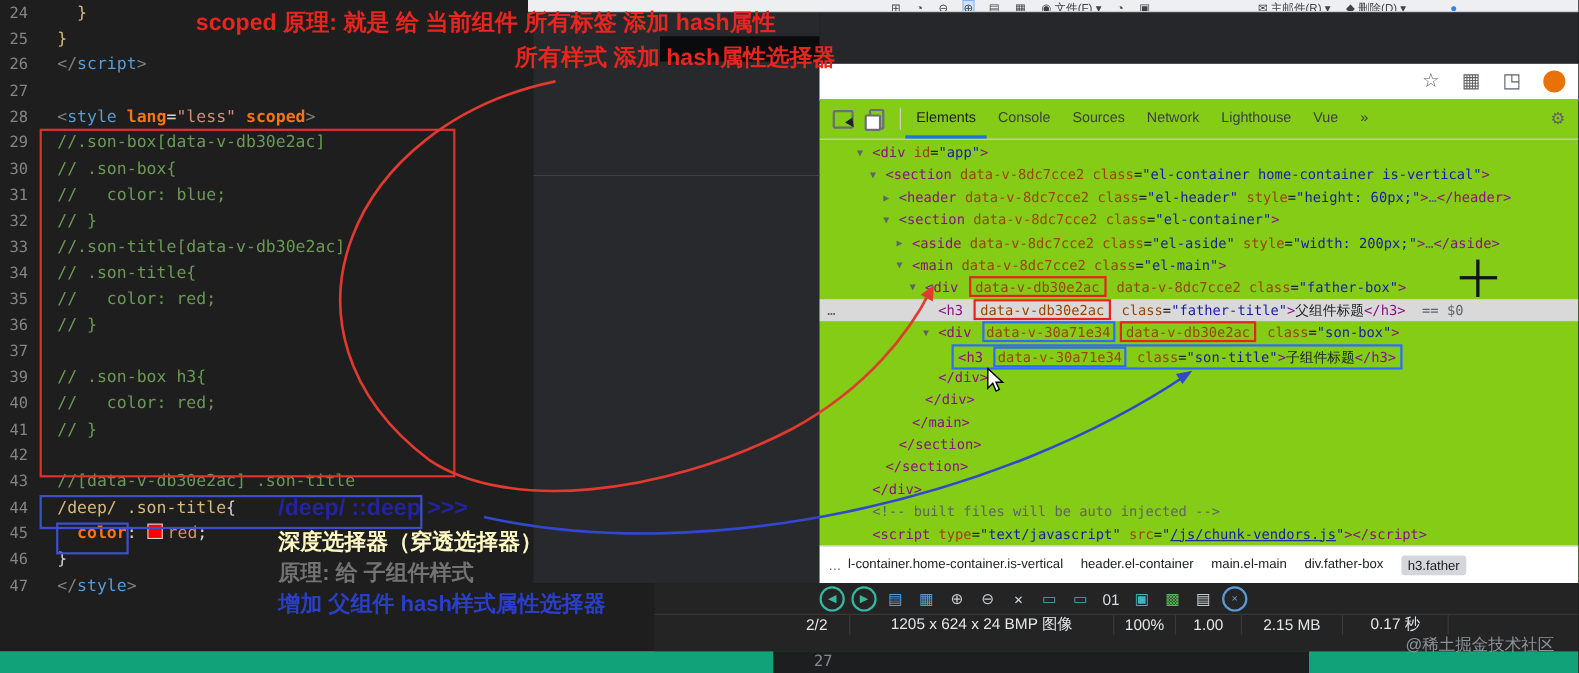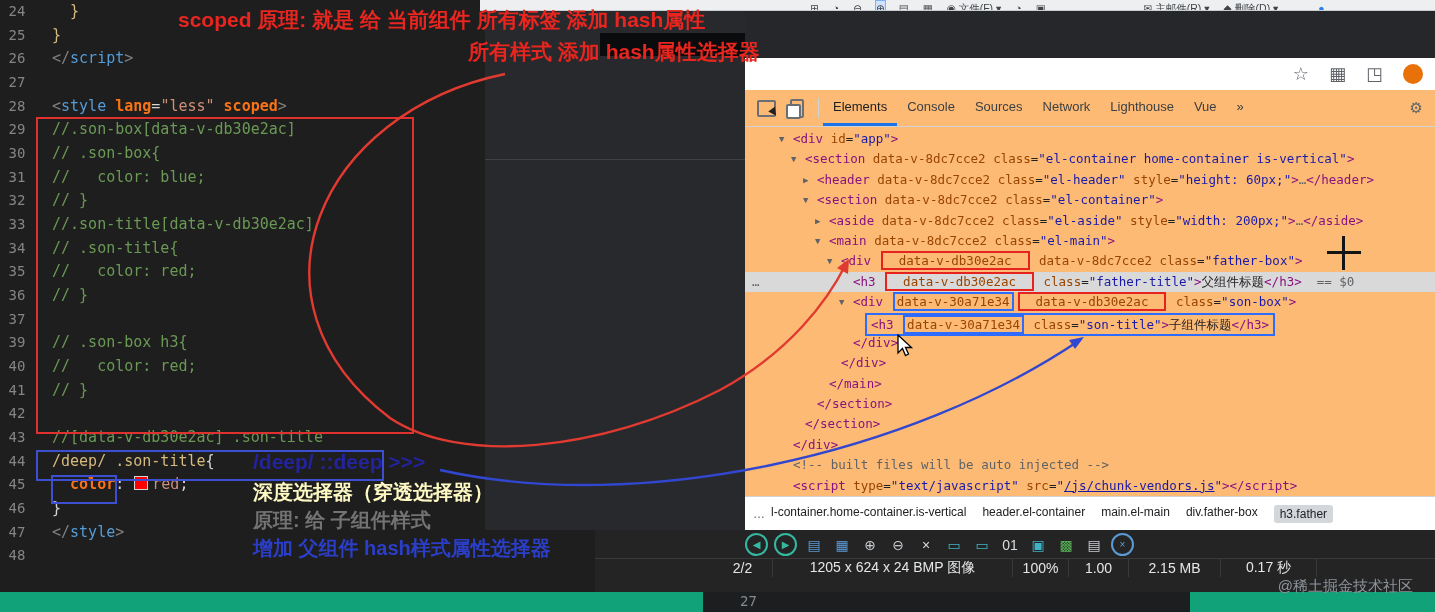--- a/index.html
+++ b/index.html
@@ -33,41 +33,41 @@
   #mid-black{position:absolute;left:600px;top:33px;width:145px;height:23px;background:#0a0b0c;z-index:3;}
   #mid-line{position:absolute;left:485px;top:159px;width:260px;height:1px;background:#3e4043;z-index:3;}
 
   
   #browser-top{position:absolute;left:745px;top:10px;width:690px;height:48px;background:#26272a;z-index:2;}
   #browser-addr{position:absolute;left:745px;top:58px;width:690px;height:32px;background:#ffffff;border-bottom:1px solid #dadce0;z-index:2;}
   #browser-actions{position:absolute;right:12px;top:5px;display:flex;gap:20px;align-items:center;font-size:18px;color:#5f6368;}
   .bact.avatar{width:20px;height:20px;border-radius:50%;background:#e8710a;display:inline-block;overflow:hidden;color:transparent;}
 
   
-  #devtools{position:absolute;left:745px;top:90px;width:690px;height:440px;background:#fdba74;z-index:2;overflow:hidden;}
+  #devtools{position:absolute;left:745px;top:90px;width:690px;height:440px;background:#84cc16;z-index:2;overflow:hidden;}
   #dt-tabs{height:36px;border-bottom:1px solid #d0d3d6;display:flex;align-items:center;}
   #insp{width:15px;height:13px;border:2px solid #6b6f73;border-radius:2px;position:relative;margin:0 10px 0 12px;}
   #insp::after{content:"";position:absolute;right:-5px;bottom:-5px;border:4px solid transparent;border-top:8px solid #202124;transform:rotate(-35deg);}
   #devi{width:10px;height:15px;border:2px solid #6b6f73;border-radius:2px;position:relative;margin:0 10px 0 4px;}
   #devi::before{content:"";position:absolute;left:-6px;top:3px;width:11px;height:11px;border:2px solid #6b6f73;background:#fff;border-radius:2px;}
   .vsep{width:1px;height:20px;background:#d0d3d6;margin:0 4px;}
   #tabs-host{display:flex;height:100%;align-items:stretch;}
   .tab{padding:0 10px;font-size:13px;color:#3c4043;display:flex;align-items:center;border-bottom:3px solid transparent;}
   .tab.active{border-bottom:3px solid #1a73e8;color:#202124;}
   #gear{margin-left:auto;margin-right:12px;font-size:15px;color:#5f6368;}
 
   #dom-tree{position:absolute;left:0;right:0;top:39px;font-family:"DejaVu Sans Mono",monospace;font-size:12.5px;color:#202124;}
   .dl{height:20.4px;line-height:20.4px;white-space:pre;padding-left:34px;position:relative;}
   .dl.hl{background:#d9d9d9;}
   .leftdots{position:absolute;left:7px;color:#5f6368;}
   .ind{display:inline-block;}
   .arr{display:inline-block;width:14px;font-size:9px;color:#5f6368;vertical-align:1px;}
   .d-t{color:#881280;} .d-a{color:#994500;} .d-v{color:#1a1aa6;} .d-x{color:#202124;}
   .d-g{color:#5f6368;} .d-l{color:#1a1aa6;text-decoration:underline;}
-  .boxr{display:inline-block;border:2px solid #e5231f;margin:0 2px;padding:0 16px;line-height:15px;}
+  .boxr{display:inline-block;border:2px solid #e5231f;margin:0 2px;padding:0 4px;line-height:15px;}
   .boxb{display:inline-block;border:2px solid #2e6bff;margin:0 2px;padding:0 2px;line-height:15px;}
   .rowbox{display:inline-block;border:2px solid #2e6bff;padding:0 4px;line-height:15px;}
 
   #crumbs{position:absolute;left:0;right:0;top:406px;height:34px;border-top:1px solid #d0d3d6;background:#fff;
           display:flex;align-items:center;gap:16px;font-size:12px;padding-left:26px;color:#202124;}
   #crumb-ellipsis{position:absolute;left:8px;color:#5f6368;}
   .crumb{white-space:nowrap;}
   .crumb.active{background:#d3d7db;border-radius:3px;padding:2px 6px;}
 
   
@@ -120,21 +120,20 @@
       <div class="cl"><span class="ln">37</span></div>
       <div class="cl"><span class="ln">39</span><span class="e-c">// .son-box h3{</span></div>
       <div class="cl"><span class="ln">40</span><span class="e-c">//   color: red;</span></div>
       <div class="cl"><span class="ln">41</span><span class="e-c">// }</span></div>
       <div class="cl"><span class="ln">42</span></div>
       <div class="cl"><span class="ln">43</span><span class="e-c">//[data-v-db30e2ac] .son-title</span></div>
       <div class="cl"><span class="ln">44</span><span class="e-y">/deep/ .son-title</span><span class="e-w">{</span></div>
       <div class="cl"><span class="ln">45</span><span class="e-w">  </span><span class="e-a">color</span><span class="e-w">: </span><span class="e-sw"></span><span class="e-s">red</span><span class="e-w">;</span></div>
       <div class="cl"><span class="ln">46</span><span class="e-w">}</span></div>
       <div class="cl"><span class="ln">47</span><span class="e-p">&lt;/</span><span class="e-t">style</span><span class="e-p">&gt;</span></div>
-      <div class="cl"><span class="ln">48</span></div>
     </div>
 </div>
 
 <div id="mid-dark"></div>
 <div id="mid-black"></div>
 <div id="mid-line"></div>
 
 <div id="browser-top"></div>
 <div id="browser-addr">
   <div id="browser-actions">

